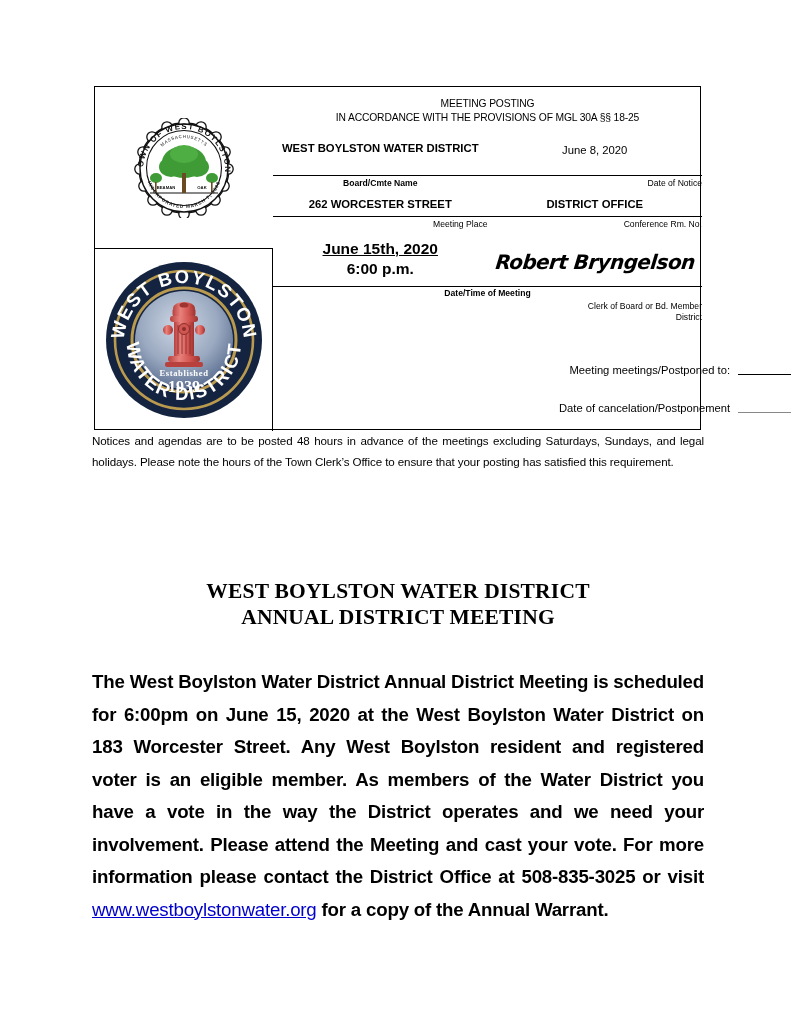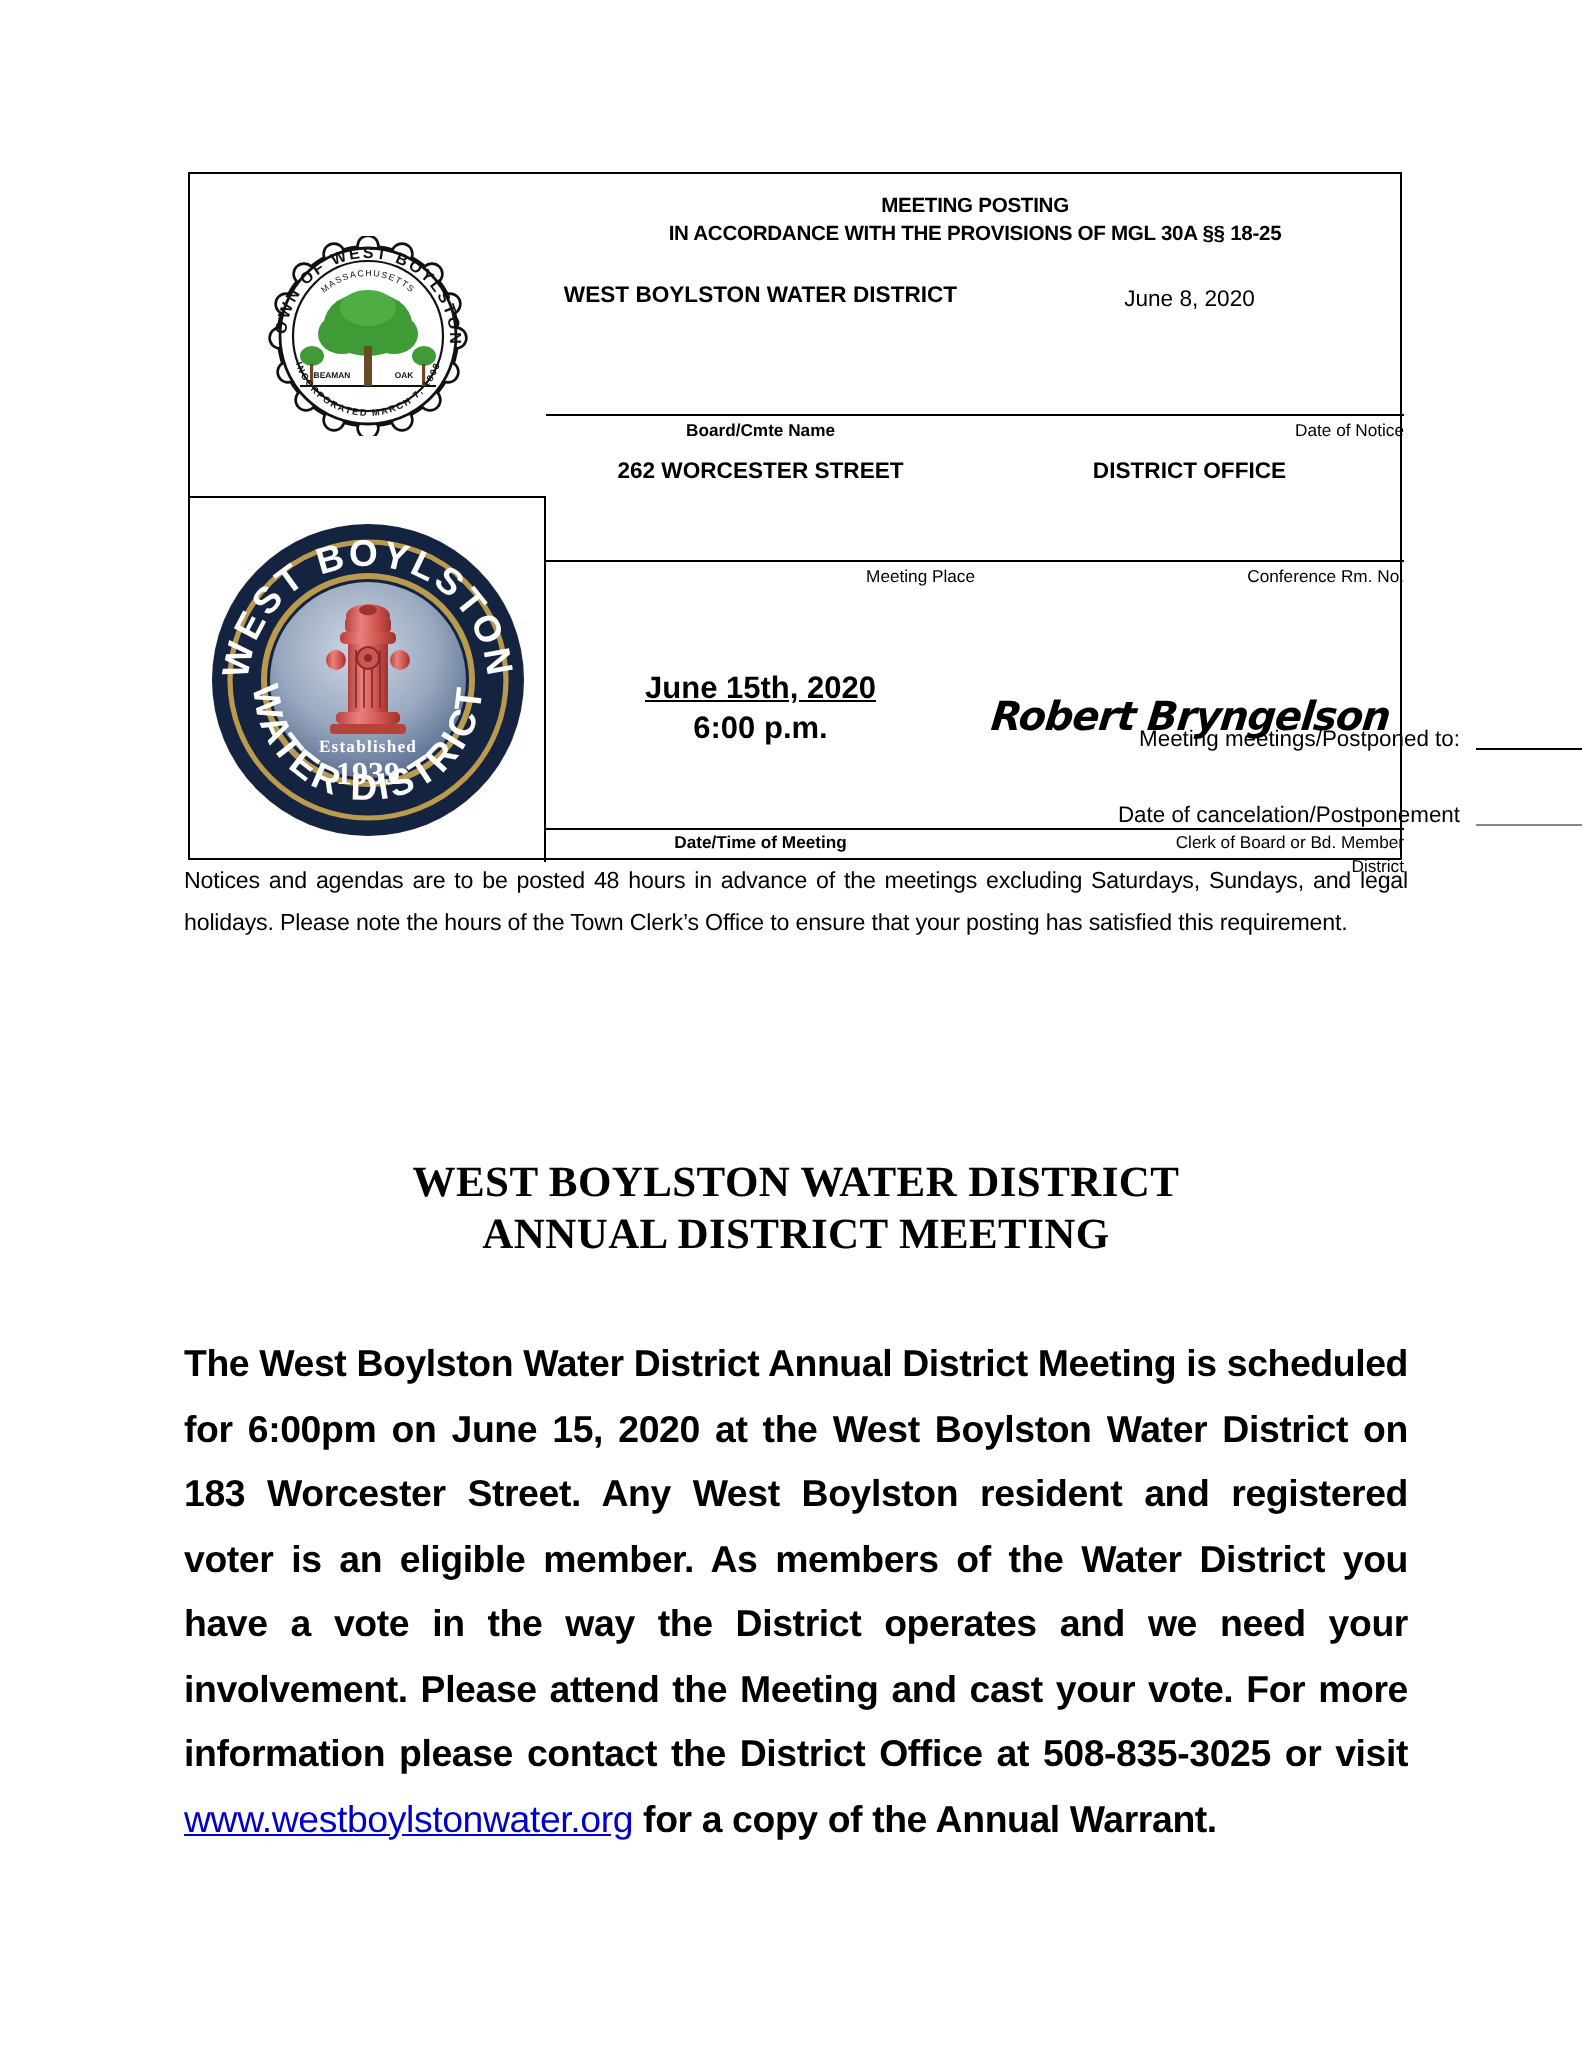--- a/index.html
+++ b/index.html
@@ -70,31 +70,30 @@
     position: absolute;
     left: 178px;
     top: 0;
     width: 429px;
     height: 100%;
     box-sizing: border-box;
   }
 
   .form-title {
     text-align: center;
-    font-weight: bold;
+    font-weight: normal;
     font-size: 10.3px;
     line-height: 14px;
     padding-top: 10px;
     letter-spacing: -0.15px;
   }
 
   .frow {
     position: relative;
     display: flex;
-    margin-top: 32px;
   }
   .fcell {
     flex: 1 1 50%;
     box-sizing: border-box;
     text-align: center;
   }
   .fval {
     font-weight: bold;
     font-size: 11.3px;
     line-height: 15px;
@@ -139,21 +138,21 @@
   }
   .signature {
     font-family: "DejaVu Sans", sans-serif;
     font-weight: bold;
     font-style: italic;
     font-size: 20px;
     line-height: 46px;
     letter-spacing: -0.6px;
     transform: skewX(-6deg);
   }
-  .labels-3 { padding-bottom: 4px; }
+  .labels-3 { padding-bottom: 4px; flex-direction: column; }
   .labels-3 .fcell { line-height: 11.5px; }
 
   
   .cancel-block {
     position: absolute;
     left: 178px;
     bottom: 0;
     width: 429px;
   }
   .cancel-row {

